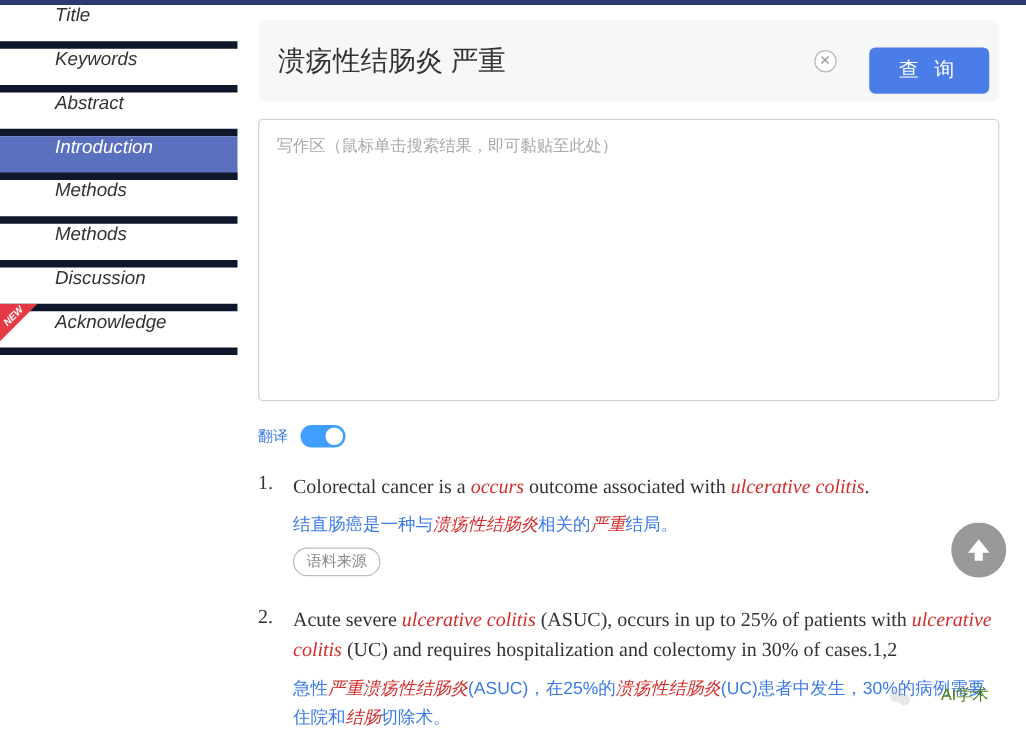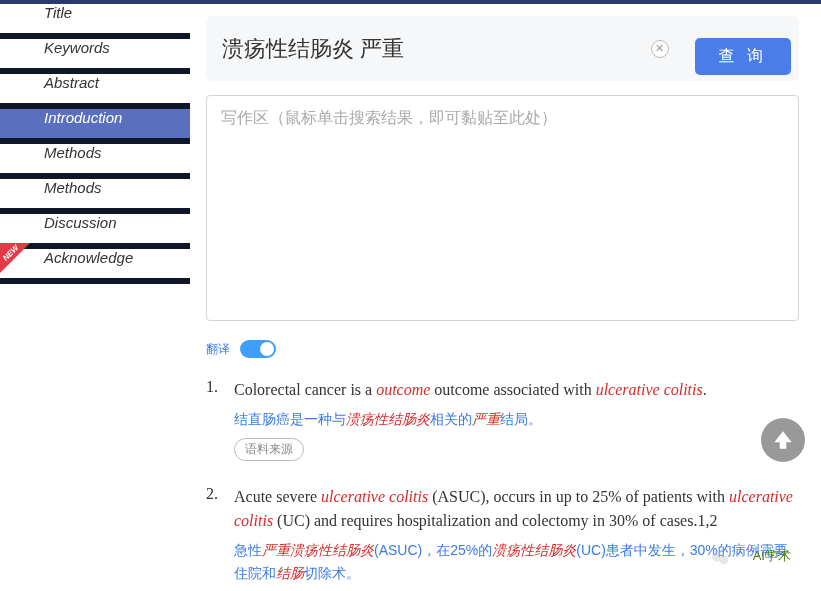--- a/index.html
+++ b/index.html
@@ -9,21 +9,21 @@
     .sidebar { width: 190px; flex-shrink: 0; background: #fff; position: relative; }
     .sidebar-item { padding: 0 18px 12px 44px; color: #333; font-size: 15px; border-bottom: 6px solid #0f172a; cursor: pointer; position: relative; font-style: italic; }
     .sidebar-item.active { background: #5a6fbd; color: #fff; }
     .new-badge { position: absolute; left: -6px; top: -6px; z-index: 5; }
     .new-badge svg { display: block; }
     .main { flex: 1; padding: 12px 22px 12px 16px; overflow-y: auto; }
     .search-row { display: flex; align-items: center; gap: 26px; margin-bottom: 14px; background: #f6f7f9; border-radius: 6px; padding: 6px 8px; }
     .search-input { flex: 1; border: none; background: transparent; font-size: 22px; font-family: inherit; padding: 4px 8px; outline: none; color: #333; }
     .clear-btn { width: 18px; height: 18px; border: 1px solid #bbb; border-radius: 50%; display: flex; align-items: center; justify-content: center; cursor: pointer; color: #999; font-size: 11px; background: #fff; }
     .query-btn { background: #4a7de8; color: #fff; border: none; border-radius: 5px; padding: 8px 24px; font-size: 16px; cursor: pointer; font-family: inherit; letter-spacing: 4px; margin-top: 16px; }
-    .writing-area { width: 100%; height: 226px; border: 1px solid #d4d4d4; border-radius: 4px; padding: 12px 14px; font-size: 16px; color: #aaa; font-family: inherit; resize: none; outline: none; }
+    .writing-area { width: 100%; height: 226px; border: 1px solid #d4d4d4; border-radius: 4px; padding: 12px 14px; font-size: 13px; color: #aaa; font-family: inherit; resize: none; outline: none; }
     .writing-area::placeholder { color: #aaa; }
     .translate-row { display: flex; align-items: center; gap: 10px; margin: 16px 0 20px 0; }
     .translate-label { color: #3a7ae8; font-size: 12px; }
     .toggle { width: 36px; height: 18px; background: #409eff; border-radius: 20px; position: relative; cursor: pointer; }
     .toggle::after { content: ""; position: absolute; right: 2px; top: 2px; width: 14px; height: 14px; background: #fff; border-radius: 50%; }
     .results { font-family: Georgia, "Times New Roman", serif; }
     .result-item { display: flex; gap: 14px; margin-bottom: 24px; }
     .result-num { font-size: 16px; color: #333; flex-shrink: 0; min-width: 14px; }
     .result-body { flex: 1; }
     .en-line { font-size: 16px; color: #333; line-height: 1.5; margin-bottom: 6px; }
@@ -73,21 +73,21 @@
       <span class="translate-label">翻译</span>
       <div class="toggle"></div>
     </div>
 
     <div class="results">
 
       <div class="result-item">
         <div class="result-num">1.</div>
         <div class="result-body">
           <div class="en-line">
-            <span>Colorectal cancer is a </span><span class="hl">outcome</span><span> outcome associated with </span><span class="hl">ulcerative colitis</span><span>.</span>
+            <span>Colorectal cancer is a </span><span class="hl">occurs</span><span> outcome associated with </span><span class="hl">ulcerative colitis</span><span>.</span>
           </div>
           <div class="zh-line">
             <span>结直肠癌是一种与</span><span class="zh-hl">溃疡性结肠炎</span><span>相关的</span><span class="zh-hl">严重</span><span>结局。</span>
           </div>
           <span class="source-btn">语料来源</span>
         </div>
       </div>
 
       <div class="result-item">
         <div class="result-num">2.</div>

